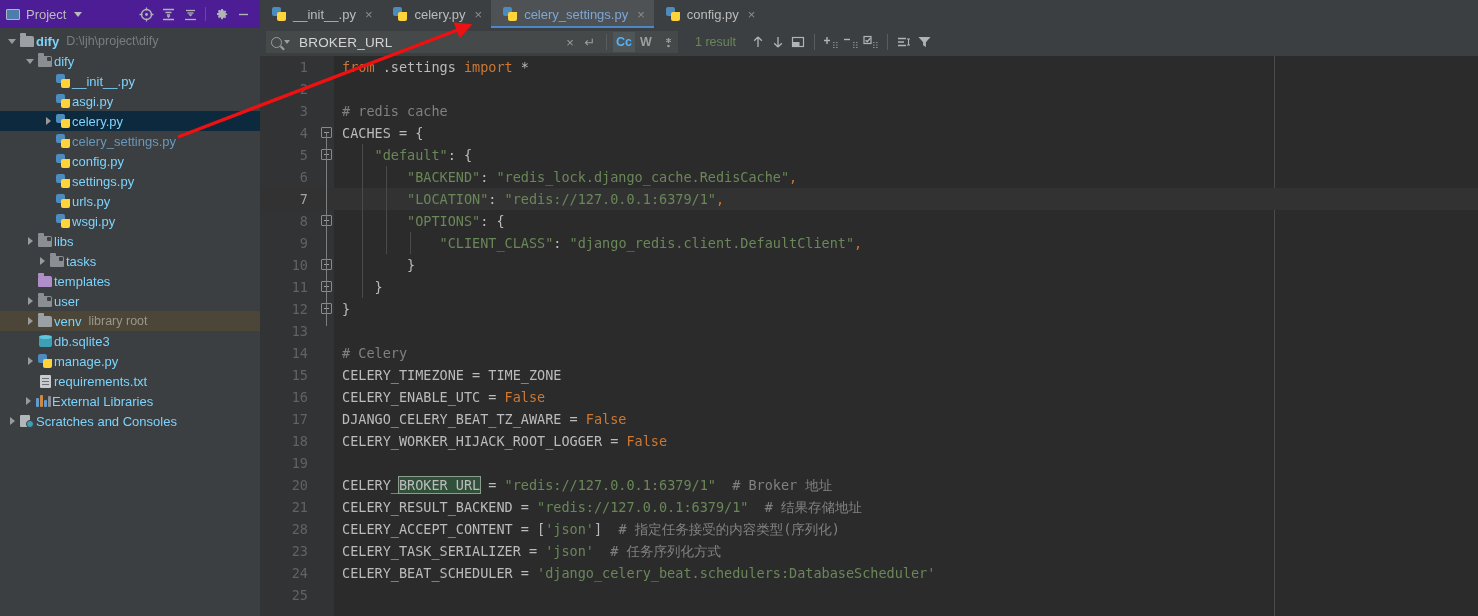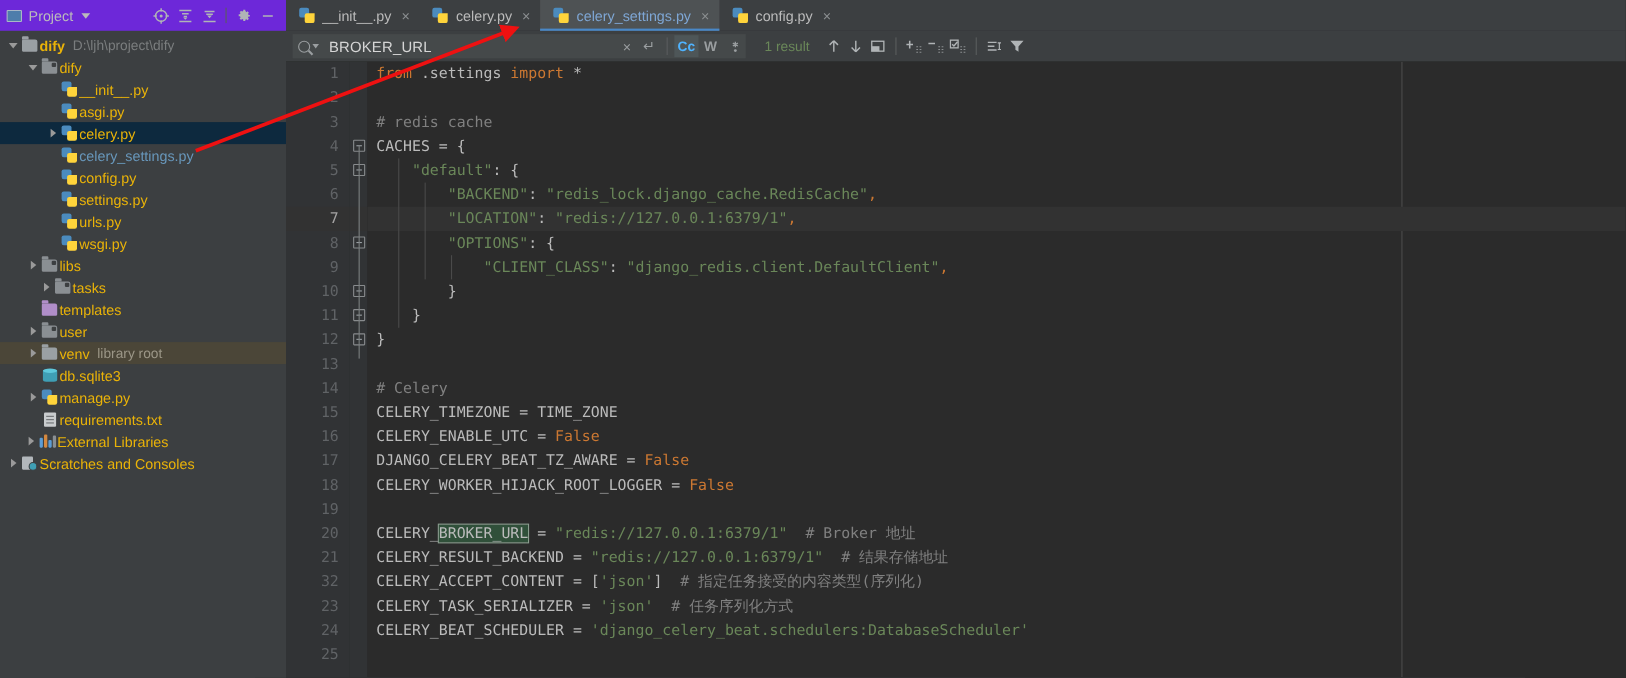--- a/index.html
+++ b/index.html
@@ -7,37 +7,37 @@
     width:1478px;height:616px;overflow:hidden;position:relative;
     font-family:"Liberation Sans","DejaVu Sans",sans-serif;
     font-size:13px;color:#bbbbbb;
     -webkit-font-smoothing:antialiased;
   }
   .app{display:flex;flex-direction:column;width:1478px;height:616px;position:relative;}
   .body-row{display:flex;flex:1;min-height:0;}
 
   
   .project-panel{width:260px;background:#3c3f41;display:flex;flex-direction:column;flex:none;}
-  .pp-toolbar{height:28px;display:flex;align-items:center;padding:0 6px;background:#6d28d9;flex:none;}
+  .pp-toolbar{height:28px;display:flex;align-items:center;padding:0 6px;background:#4c1d95;flex:none;}
   .pp-title{display:flex;align-items:center;gap:6px;margin-right:auto;}
   .pp-title-label{color:#bbbbbb;font-size:13px;}
   .win-icon{width:14px;height:11px;border:1.6px solid #a9b7c6;border-radius:1px;background:#4e7dab;box-sizing:border-box;display:inline-block;}
   .caret-dn{width:0;height:0;border-left:4px solid transparent;border-right:4px solid transparent;border-top:5px solid #bbbbbb;display:inline-block;margin-left:2px;}
   .tb-ico{width:22px;height:22px;display:flex;align-items:center;justify-content:center;flex:none;}
   .tb-sep{width:1px;height:14px;background:#5a5d5e;margin:0 4px;flex:none;}
 
   .tree{flex:1;overflow:hidden;padding-top:3px;font-size:13px;}
   .row{height:20px;display:flex;align-items:center;white-space:nowrap;padding-right:4px;position:relative;}
   .row.sel{background:#0d293e;}
   .row.sel2{background:#4b4638;}
   .arrow{width:12px;height:20px;flex:none;display:flex;align-items:center;justify-content:center;}
   .arrow i{display:block;width:0;height:0;border-top:4px solid transparent;border-bottom:4px solid transparent;border-left:5px solid #9a9a9a;}
   .arrow.open i{border-left:4px solid transparent;border-right:4px solid transparent;border-top:5px solid #9a9a9a;border-bottom:0;}
   .ico{width:18px;height:20px;flex:none;display:flex;align-items:center;justify-content:center;}
-  .lbl{color:#eab308;}
+  .lbl{color:#7dd3fc;}
   .lbl.b{font-weight:bold;}
   .lbl.blue{color:#6897bb;}
   .sub{color:#7a7d7e;margin-left:7px;font-size:12.5px;}
   .sub2{color:#9b9687;margin-left:7px;font-size:12.5px;}
 
   
   .fld{width:14px;height:11px;background:#8a8f93;border-radius:1px 2px 1px 1px;position:relative;}
   .fld:before{content:"";position:absolute;left:0;top:-3px;width:6px;height:3px;background:#8a8f93;border-radius:1px 1px 0 0;}
   .fld.mod:after{content:"";position:absolute;right:1px;top:1.5px;width:4px;height:4px;background:#3c3f41;border-radius:1px;}
   .fld.purple{background:#b08ec9;}
@@ -486,21 +486,21 @@
             <div class="ln gl" style="position: absolute; left: 0px; right: 0px; top: 242px;">12</div>
             <div class="ln gl" style="position: absolute; left: 0px; right: 0px; top: 264px;">13</div>
             <div class="ln gl" style="position: absolute; left: 0px; right: 0px; top: 286px;">14</div>
             <div class="ln gl" style="position: absolute; left: 0px; right: 0px; top: 308px;">15</div>
             <div class="ln gl" style="position: absolute; left: 0px; right: 0px; top: 330px;">16</div>
             <div class="ln gl" style="position: absolute; left: 14px; right: 0px; top: 352px;">17</div>
             <div class="ln gl" style="position: absolute; left: 0px; right: 0px; top: 374px;">18</div>
             <div class="ln gl" style="position: absolute; left: 0px; right: 0px; top: 396px;">19</div>
             <div class="ln gl" style="position: absolute; left: 0px; right: 0px; top: 418px;">20</div>
             <div class="ln gl" style="position: absolute; left: 0px; right: 0px; top: 440px;">21</div>
-            <div class="ln gl" style="position: absolute; left: 0px; right: 0px; top: 462px;">32</div>
+            <div class="ln gl" style="position: absolute; left: 0px; right: 0px; top: 462px;">28</div>
             <div class="ln gl" style="position: absolute; left: 0px; right: 0px; top: 484px;">23</div>
             <div class="ln gl" style="position: absolute; left: 0px; right: 0px; top: 506px;">24</div>
             <div class="ln gl" style="position: absolute; left: 0px; right: 0px; top: 528px;">25</div>
           </div>
         <div class="foldcol" id="foldcol">
             <div class="hl-line" style="top: 132px;"></div>
             <div class="fm" style="top: 71px;"></div>
             <div class="fm" style="top: 93px;"></div>
             <div class="fm" style="top: 159px;"></div>
             <div class="fend" style="top: 203px;"></div>

